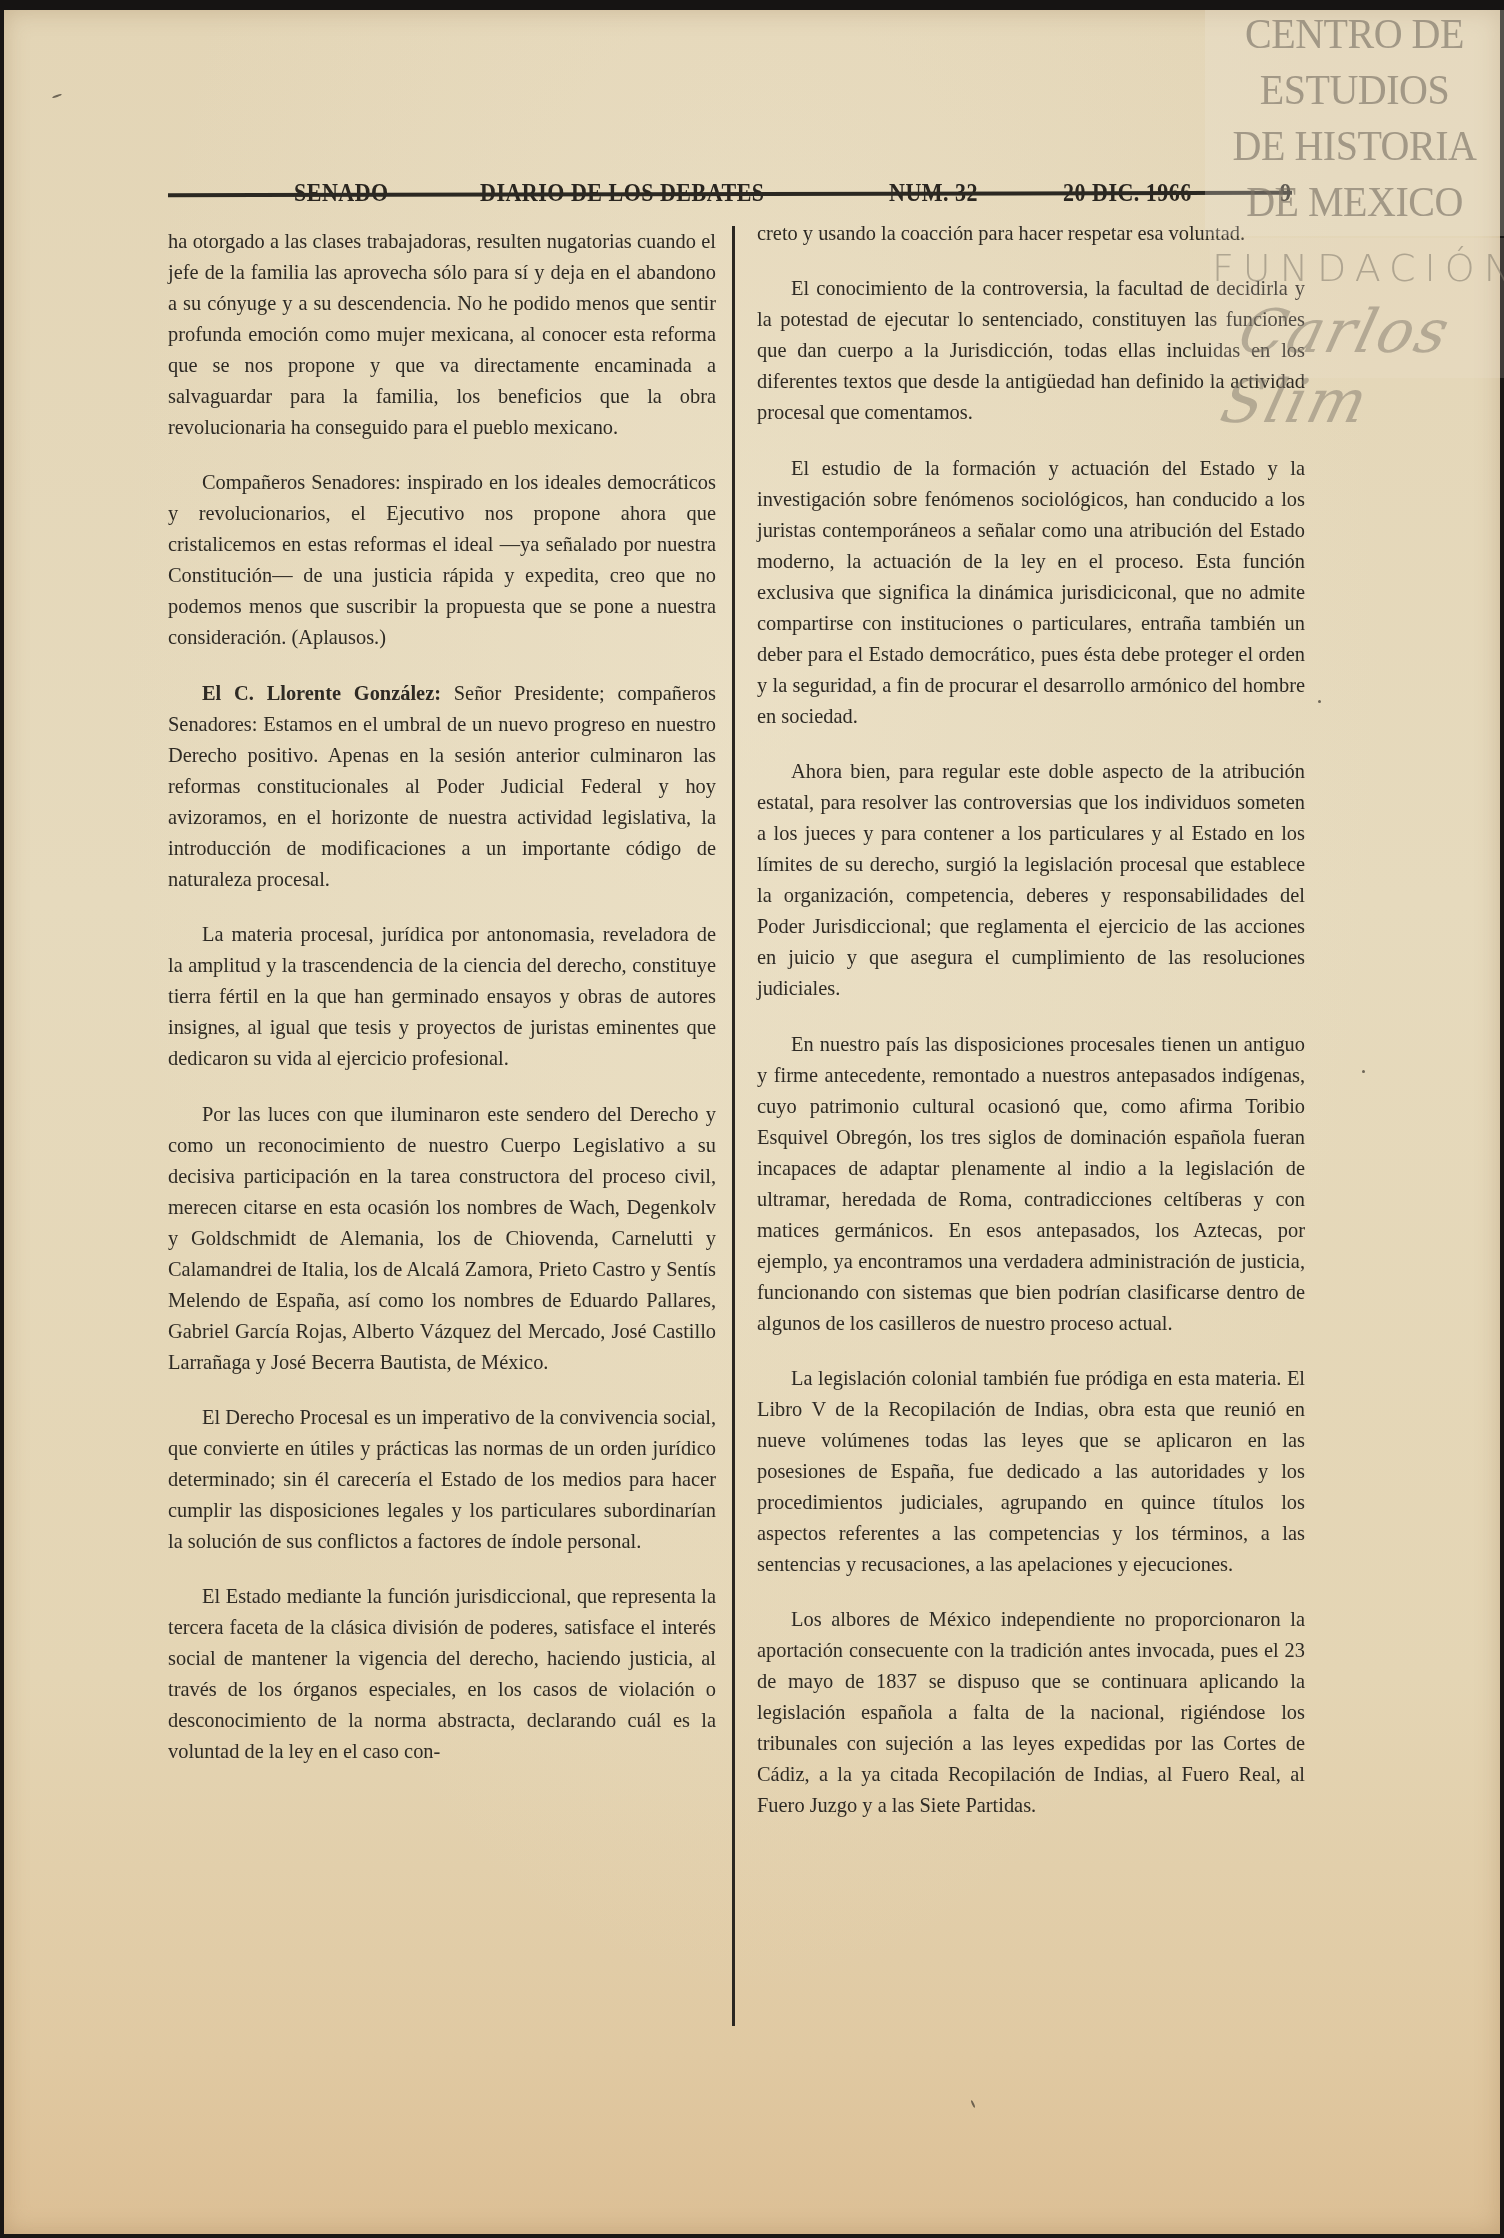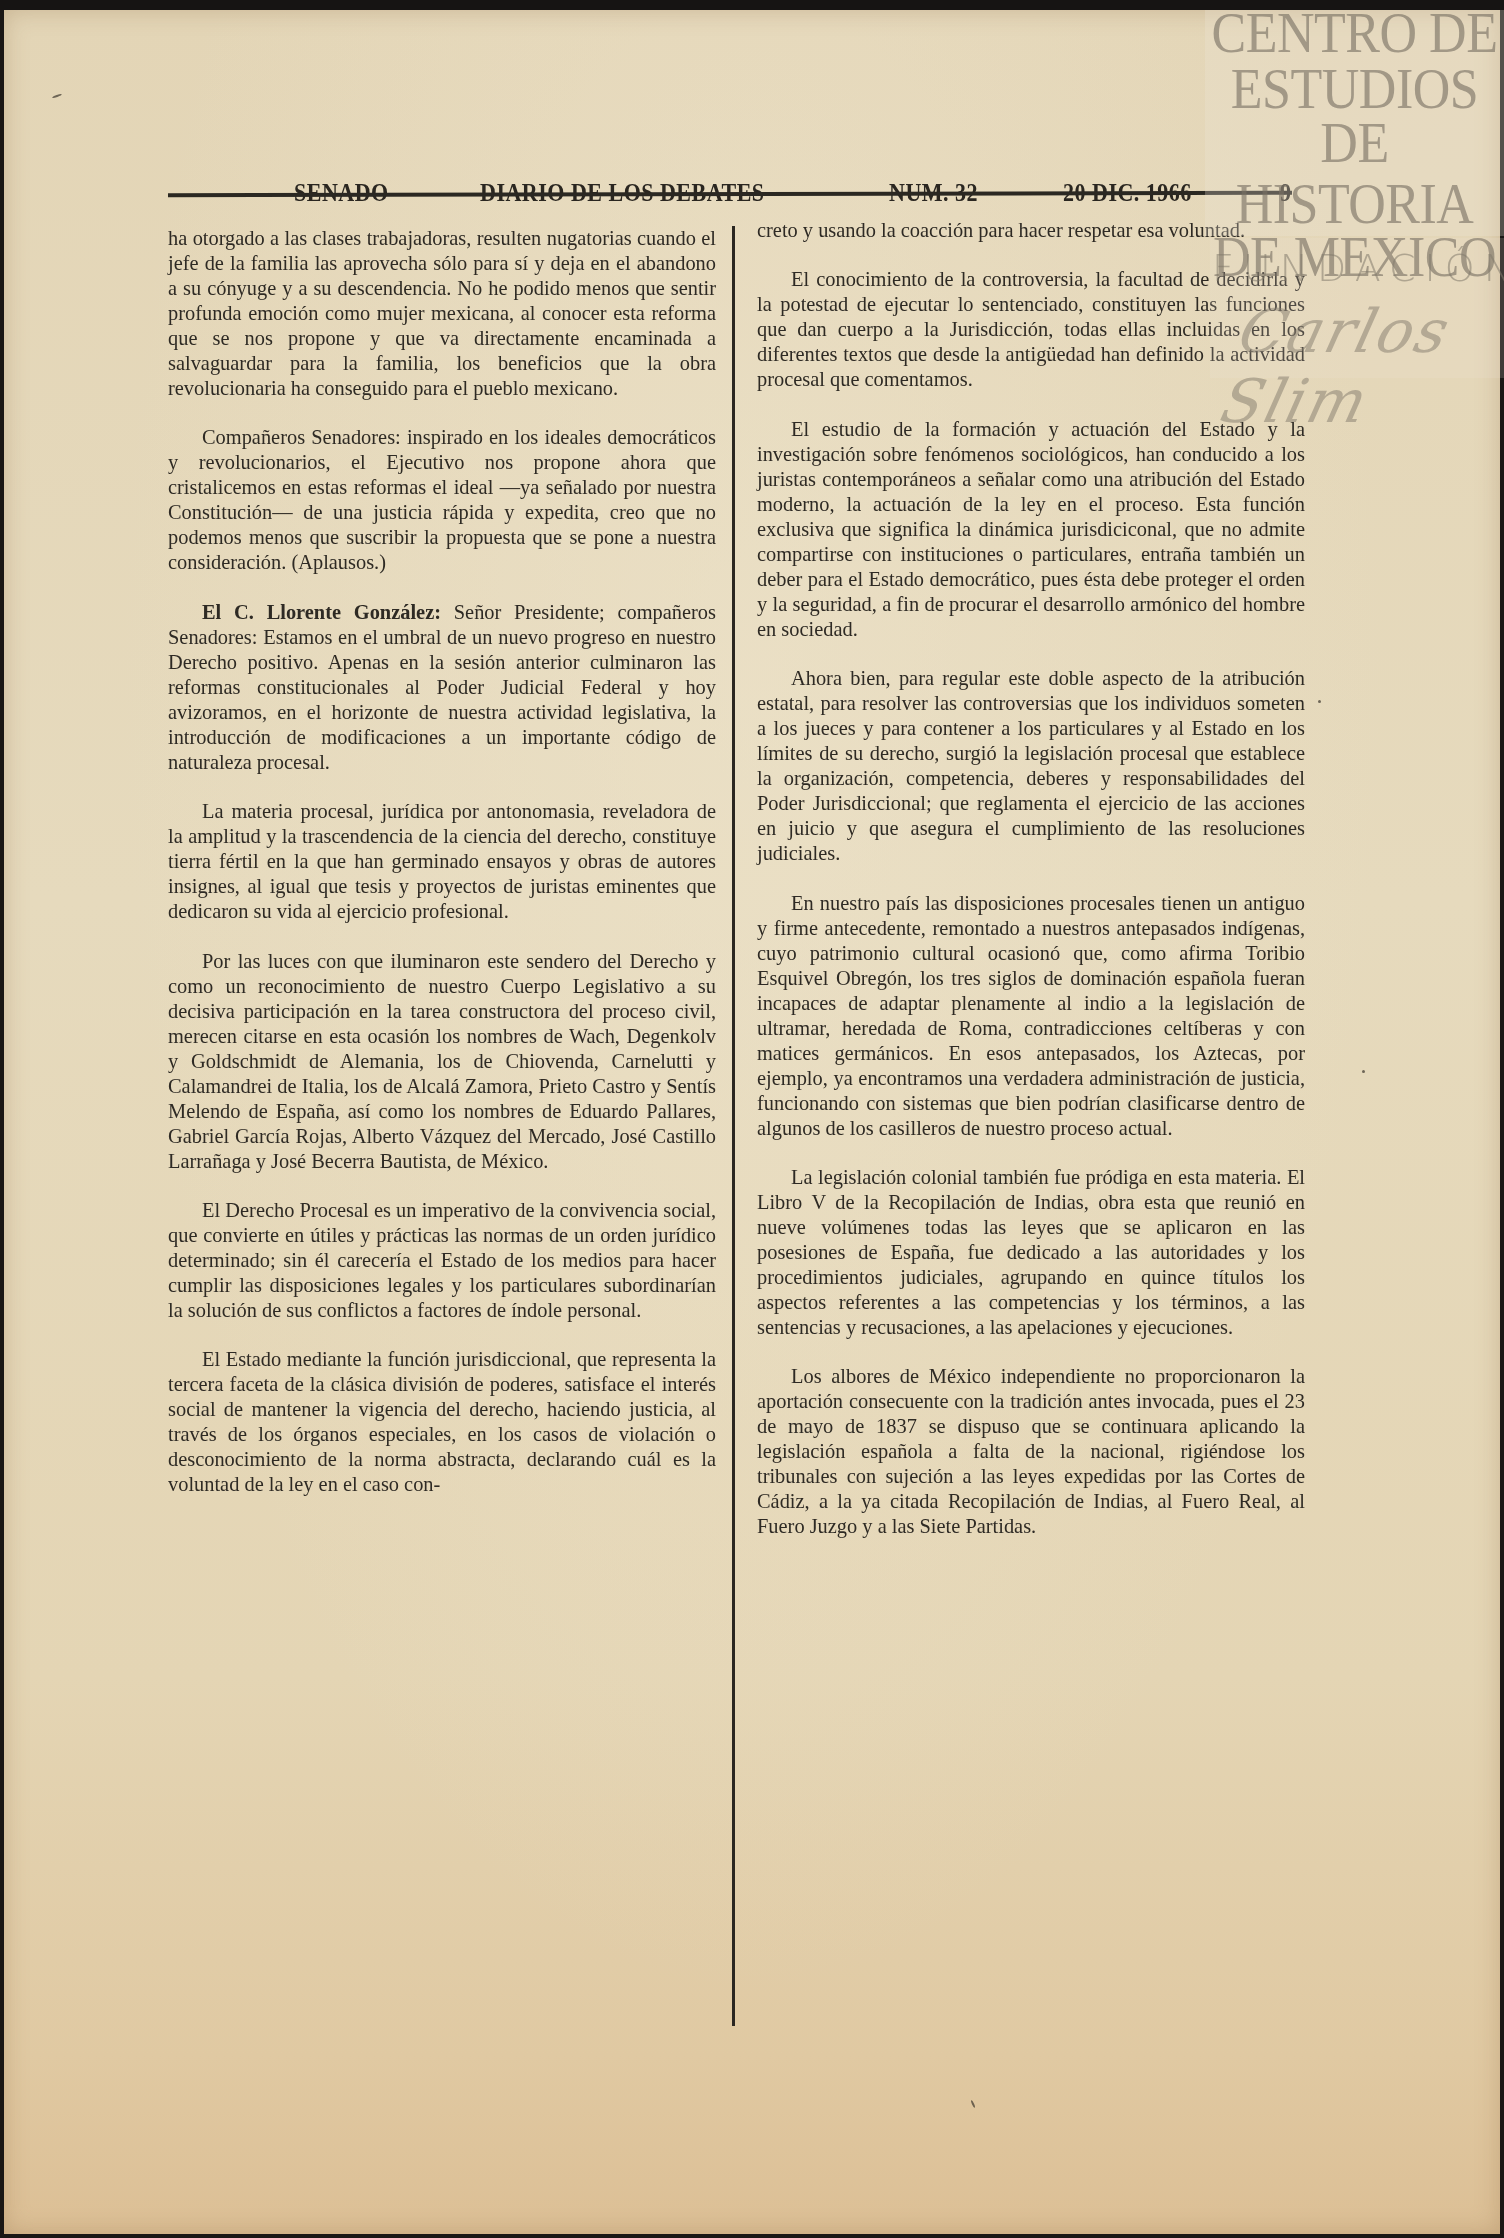--- a/index.html
+++ b/index.html
@@ -24,32 +24,32 @@
   .h-senado { left: 294px; }
   .h-diario { left: 480px; }
   .h-num { left: 889px; }
   .h-date { left: 1063px; }
   .h-page { left: 1280px; }
   .header-rule { position: absolute; left: 168px; top: 192px; width: 1124px; height: 4px; background: #2b2822;
     transform: rotate(-0.12deg); }
 
   
   .col { position: absolute; top: 226px; width: 548px; color: #2e2a24;
-    font-size: 20.4px; line-height: 25px; text-align: justify; hyphens: manual; }
+    font-size: 20.4px; line-height: 31px; text-align: justify; hyphens: manual; }
   .col-left { left: 168px; }
   .col-right { left: 757px; top: 218px; }
   .col p { margin: 0 0 24.4px 0; text-indent: 34px; }
   .col p.cont { text-indent: 0; }
   .col .speaker { font-weight: bold; }
   .divider { position: absolute; left: 732px; top: 226px; width: 3px; height: 1800px; background: #2b2721; }
 
   
   .wm { position: absolute; color: rgba(120,112,98,0.62); pointer-events: none; }
   .wm-block { left: 1205px; top: 6px; width: 299px; text-align: center;
-    font-family: "Liberation Serif", serif; font-size: 52px; line-height: 56px; letter-spacing: -0.5px; }
+    font-family: "Liberation Serif", serif; font-size: 40px; line-height: 56px; letter-spacing: -0.5px; }
   .wm-block div { transform: scaleY(1.08); }
   .wm-fund { left: 1212px; top: 246px; width: 292px; font-family: "DejaVu Sans", sans-serif;
     font-size: 38px; letter-spacing: 9px; font-weight: 300; color: rgba(130,122,108,0.55); }
   .wm-slim { left: 1232px; top: 296px; font-family: "DejaVu Serif", serif; font-style: italic;
     font-size: 60px; letter-spacing: 2px; color: rgba(130,122,108,0.5); transform: skewX(-14deg); }
   .wm-panel { position: absolute; left: 1205px; top: 10px; width: 299px; height: 226px;
     background: rgba(236,230,214,0.28); }
   .wm-panel2 { position: absolute; left: 1210px; top: 238px; width: 294px; height: 140px;
     background: rgba(236,230,214,0.18); }
 

